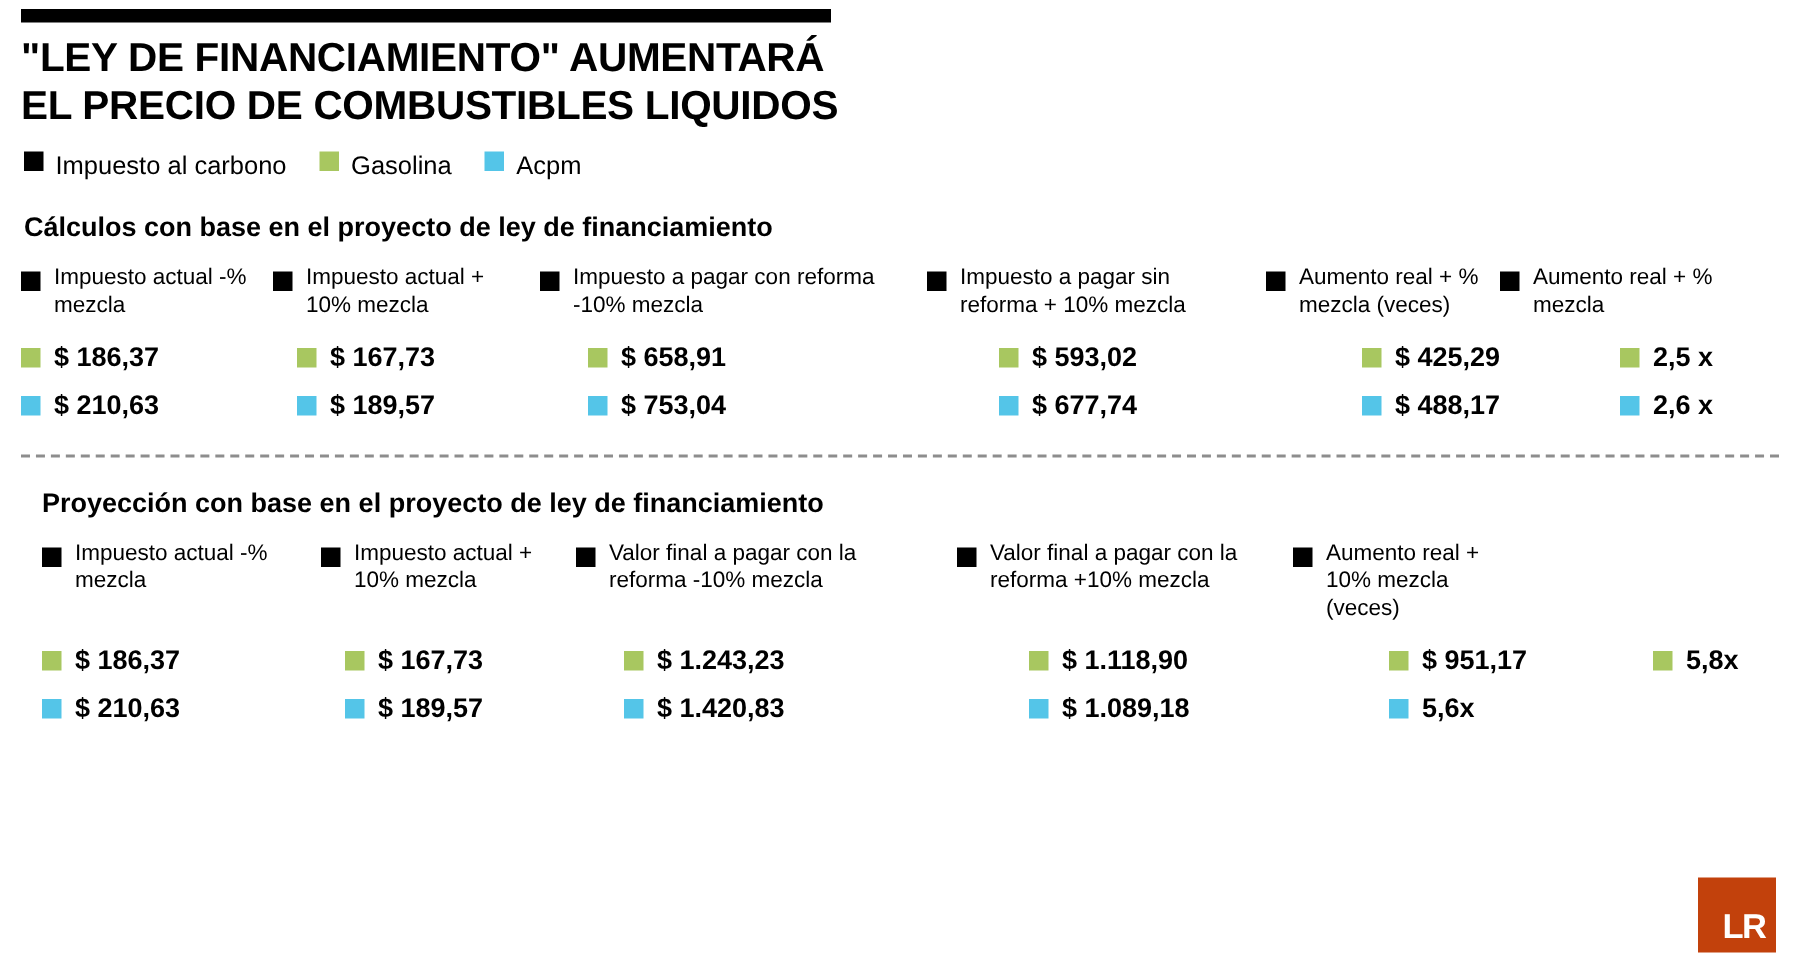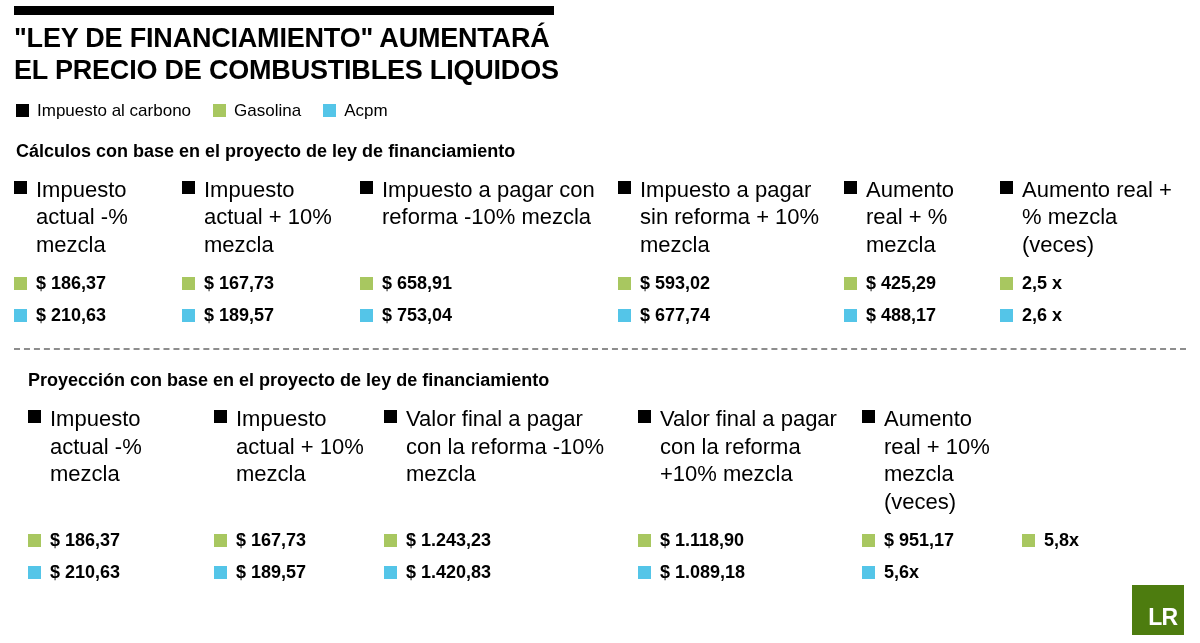--- a/index.html
+++ b/index.html
@@ -43,21 +43,21 @@
   }
   
   .legend {
     display: flex;
     align-items: center;
     gap: 22px;
     margin: 0 0 20px 2px;
   }
   .legend-item {
     display: flex;
-    align-items: center;
+    align-items: flex-start;
     gap: 8px;
     font-size: 17px;
   }
   .swatch {
     width: 13px;
     height: 13px;
     display: inline-block;
   }
   
   .section-heading {
@@ -83,29 +83,29 @@
     gap: 9px;
     align-items: flex-start;
     padding-right: 14px;
     box-sizing: border-box;
   }
   .col-head .swatch {
     margin-top: 5px;
     flex: 0 0 auto;
   }
   .col-head .label {
-    font-size: 22px;
+    font-size: 15px;
     line-height: 1.26;
   }
   .rows {
     margin-top: 14px;
   }
   .value-row {
     display: grid;
-    column-gap: 0;
+    column-gap: 16px;
     align-items: center;
     margin-bottom: 11px;
   }
   .value-row.base {
     grid-template-columns: 168px 178px 258px 226px 156px 186px;
   }
   .value-row.proj {
     grid-template-columns: 186px 170px 254px 224px 160px 190px;
     margin-left: 14px;
   }
@@ -131,21 +131,21 @@
     line-height: 1.35;
     color: #111;
     max-width: 520px;
   }
   .logo {
     position: absolute;
     right: 16px;
     bottom: 14px;
     width: 52px;
     height: 50px;
-    background: #4d7c0f;
+    background: #c2410c;
     color: #ffffff;
     font-weight: bold;
     font-size: 23px;
     display: flex;
     align-items: flex-end;
     justify-content: flex-end;
     box-sizing: border-box;
     padding: 0 7px 4px 0;
     letter-spacing: -1px;
   }
@@ -192,25 +192,25 @@
       <div class="col-head">
         <span class="swatch" style="background:#000000"></span>
         <span class="label">Impuesto a pagar con reforma -10% mezcla</span>
       </div>
       <div class="col-head">
         <span class="swatch" style="background:#000000"></span>
         <span class="label">Impuesto a pagar sin reforma + 10% mezcla</span>
       </div>
       <div class="col-head">
         <span class="swatch" style="background:#000000"></span>
+        <span class="label">Aumento real + % mezcla (veces)</span>
+      </div>
+      <div class="col-head">
+        <span class="swatch" style="background:#000000"></span>
         <span class="label">Aumento real + % mezcla</span>
-      </div>
-      <div class="col-head">
-        <span class="swatch" style="background:#000000"></span>
-        <span class="label">Aumento real + % mezcla (veces)</span>
       </div>
     </div>
 
     <div class="rows">
       <div class="value-row base">
         <div class="value-cell">
           <span class="swatch" style="background:#a8c760"></span>
           <span>$ 186,37</span>
         </div>
         <div class="value-cell">

